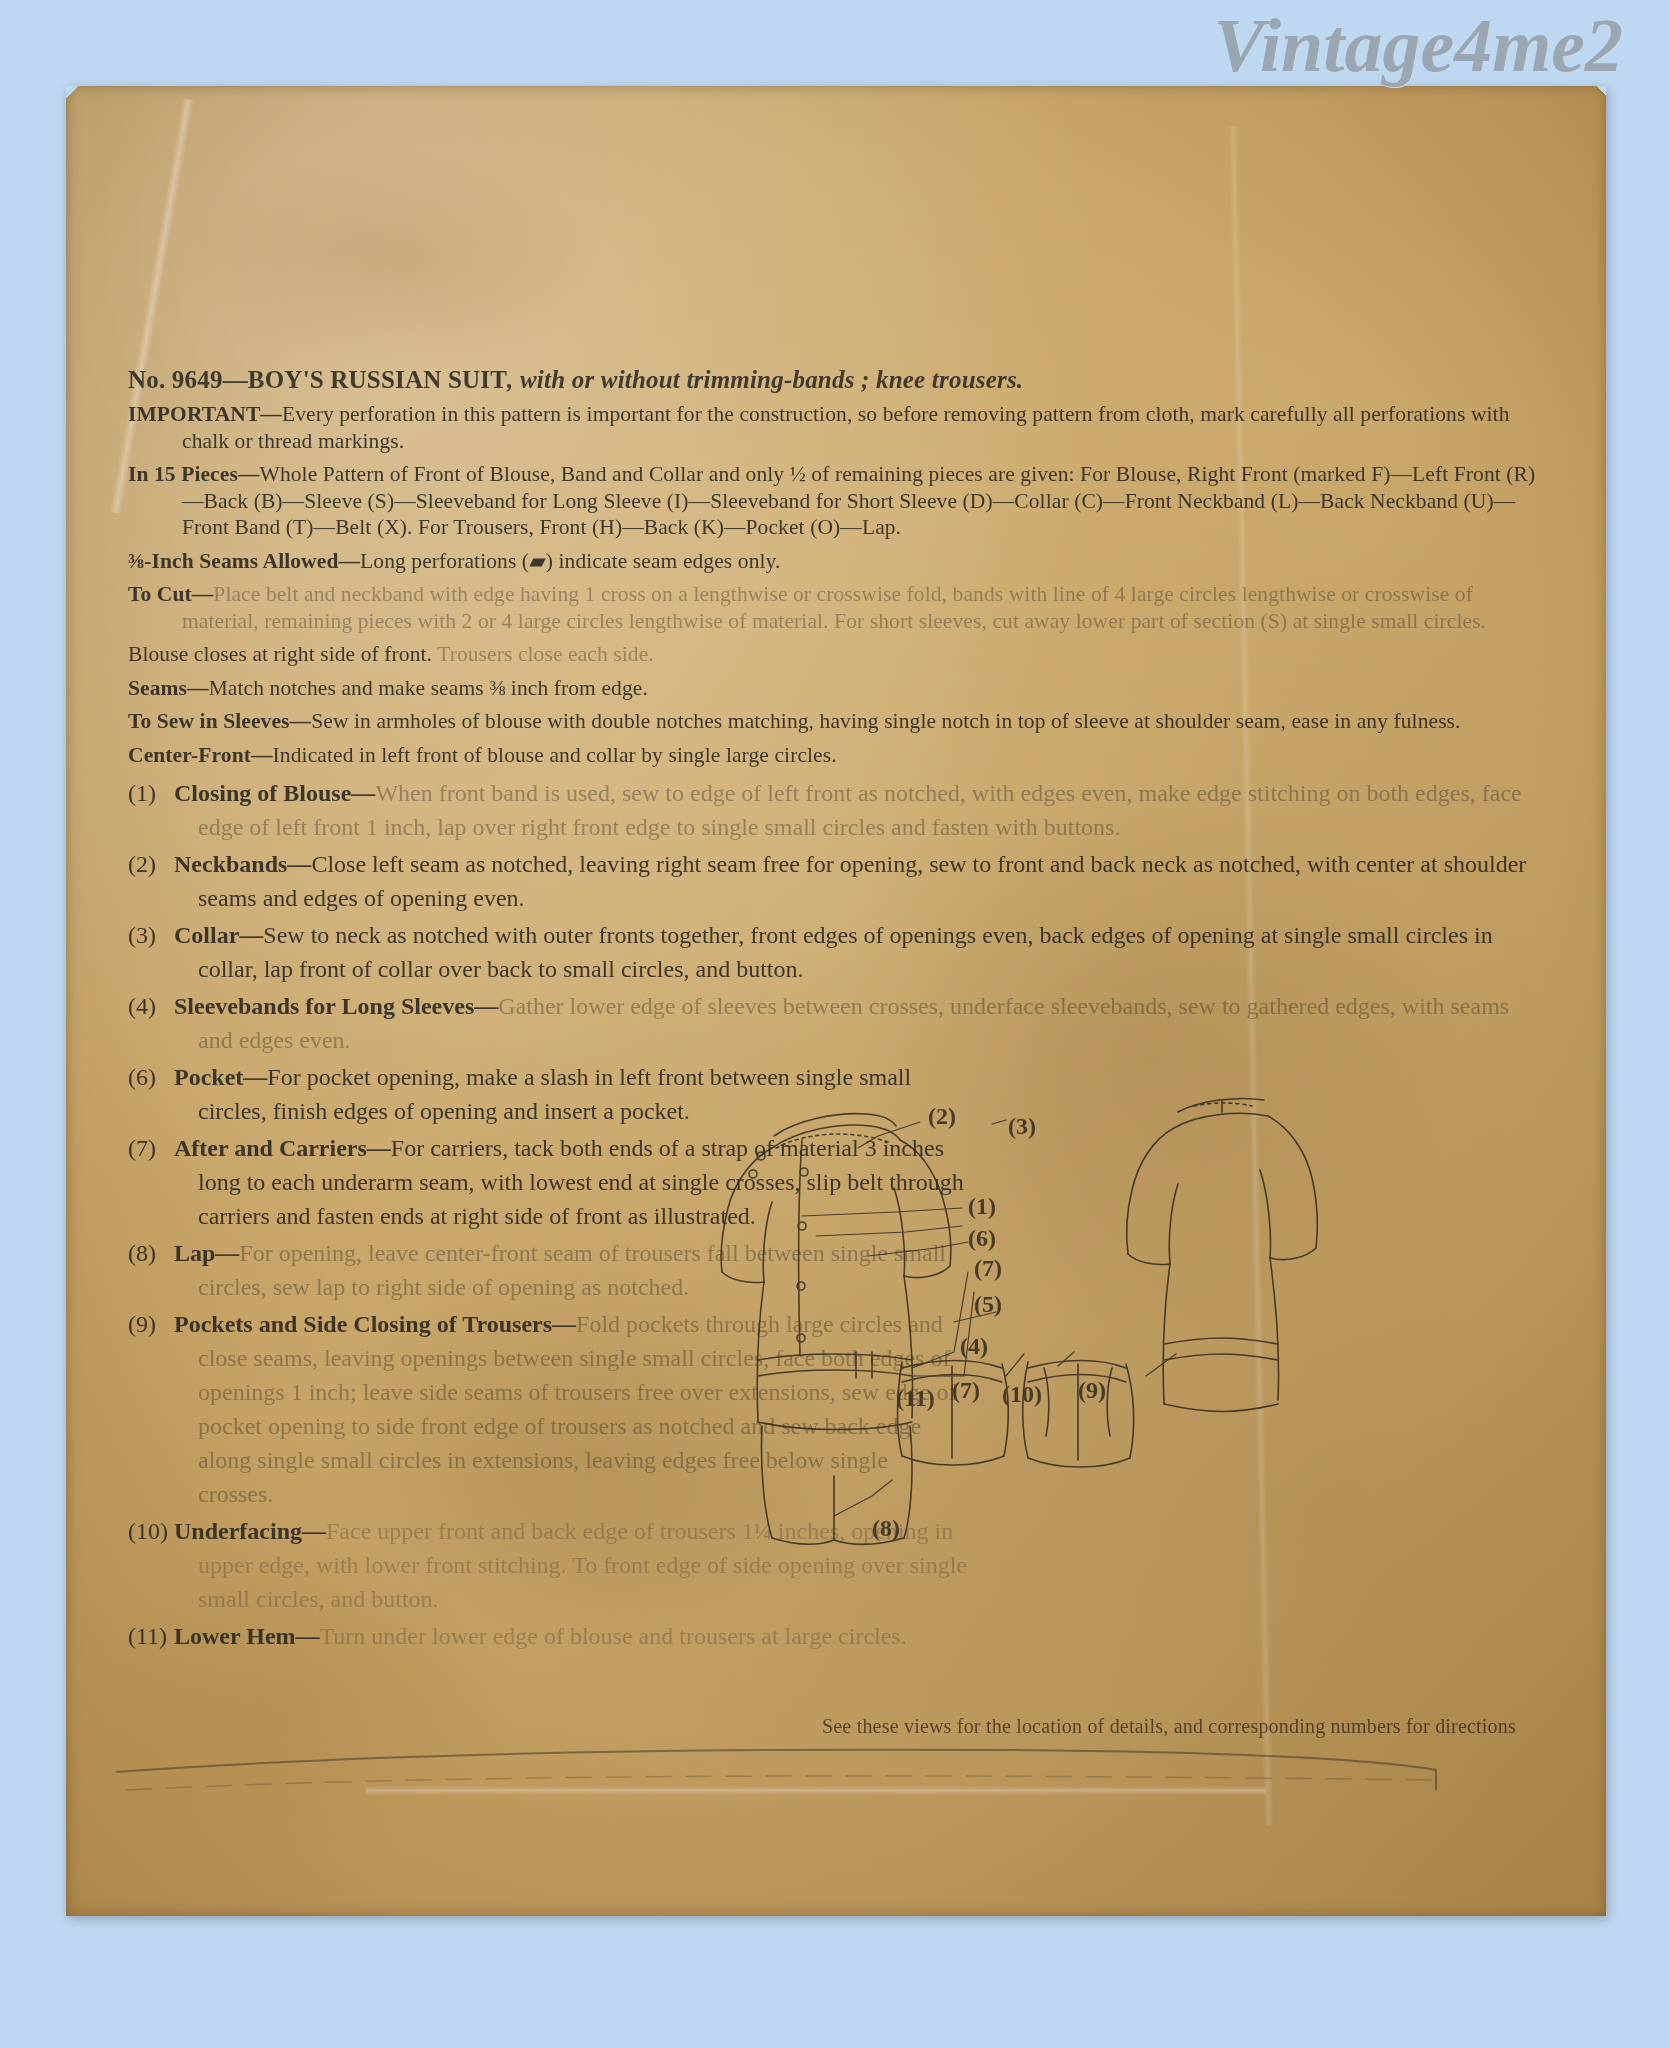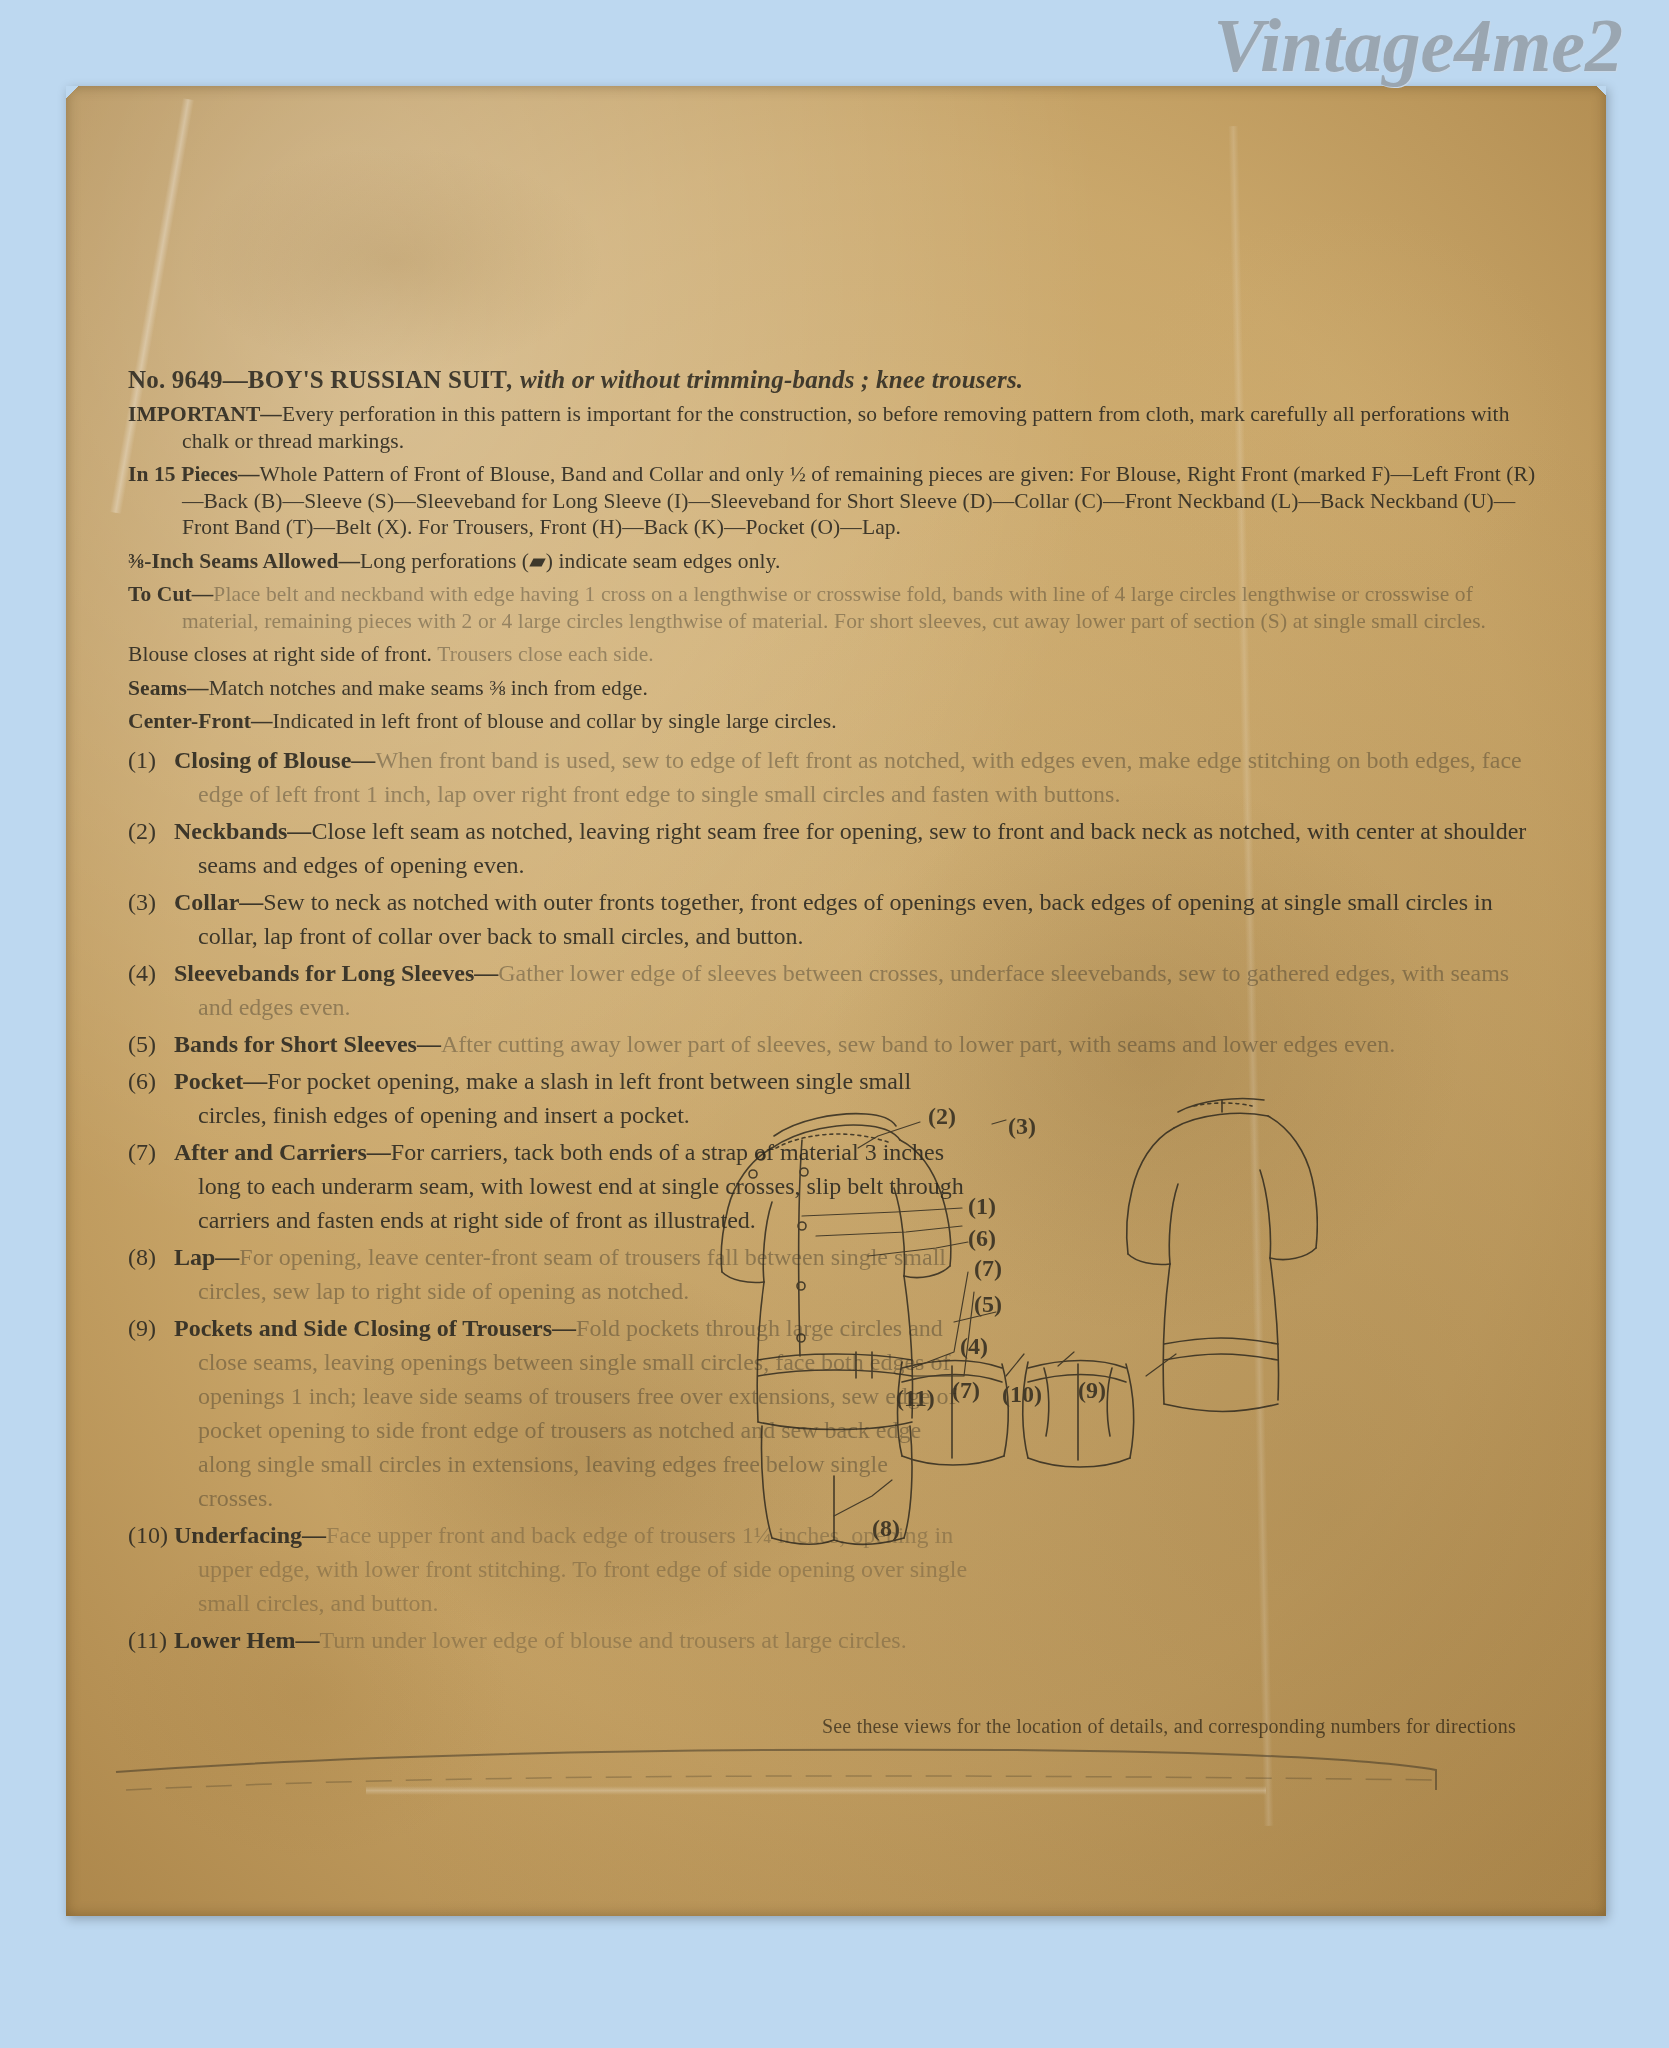--- a/index.html
+++ b/index.html
@@ -196,20 +196,23 @@
 
     <div class="para hang">
       <span>Blouse closes at right side of front.</span>
       <span class="fade">Trousers close each side.</span>
     </div>
 
     <div class="para hang">
       <b>Seams—</b><span>Match notches and make seams ⅜ inch from edge.</span>
     </div>
 
+    <div class="para hang">
+      <b>To Sew in Sleeves—</b><span>Sew in armholes of blouse with double notches matching, having single notch in top of sleeve at shoulder seam, ease in any fulness.</span>
+    </div>
 
     <div class="para hang">
       <b>Center-Front—</b><span>Indicated in left front of blouse and collar by single large circles.</span>
     </div>
 
     <div class="numlist">
 
       <div class="numitem" style="width:1340px">
         <span class="n">(1)</span><b>Closing of Blouse—</b><span class="fade">When front band is used, sew to edge of left front as notched, with edges even, make edge stitching on both edges, face edge of left front 1 inch, lap over right front edge to single small circles and fasten with buttons.</span>
       </div>
@@ -219,23 +222,20 @@
       </div>
 
       <div class="numitem" style="width:1340px">
         <span class="n">(3)</span><b>Collar—</b><span>Sew to neck as notched with outer fronts together, front edges of openings even, back edges of opening at single small circles in collar, lap front of collar over back to small circles, and button.</span>
       </div>
 
       <div class="numitem" style="width:1340px">
         <span class="n">(4)</span><b>Sleevebands for Long Sleeves—</b><span class="fade">Gather lower edge of sleeves between crosses, underface sleevebands, sew to gathered edges, with seams and edges even.</span>
       </div>
 
-      <div class="numitem" style="width:1340px">
-        <span class="n">(5)</span><b>Bands for Short Sleeves—</b><span class="fade">After cutting away lower part of sleeves, sew band to lower part, with seams and lower edges even.</span>
-      </div>
 
       <div class="numitem">
         <span class="n">(6)</span><b>Pocket—</b><span>For pocket opening, make a slash in left front between single small circles, finish edges of opening and insert a pocket.</span>
       </div>
 
       <div class="numitem">
         <span class="n">(7)</span><b>After and Carriers—</b><span>For carriers, tack both ends of a strap of material 3 inches long to each underarm seam, with lowest end at single crosses, slip belt through carriers and fasten ends at right side of front as illustrated.</span>
       </div>
 
       <div class="numitem">

